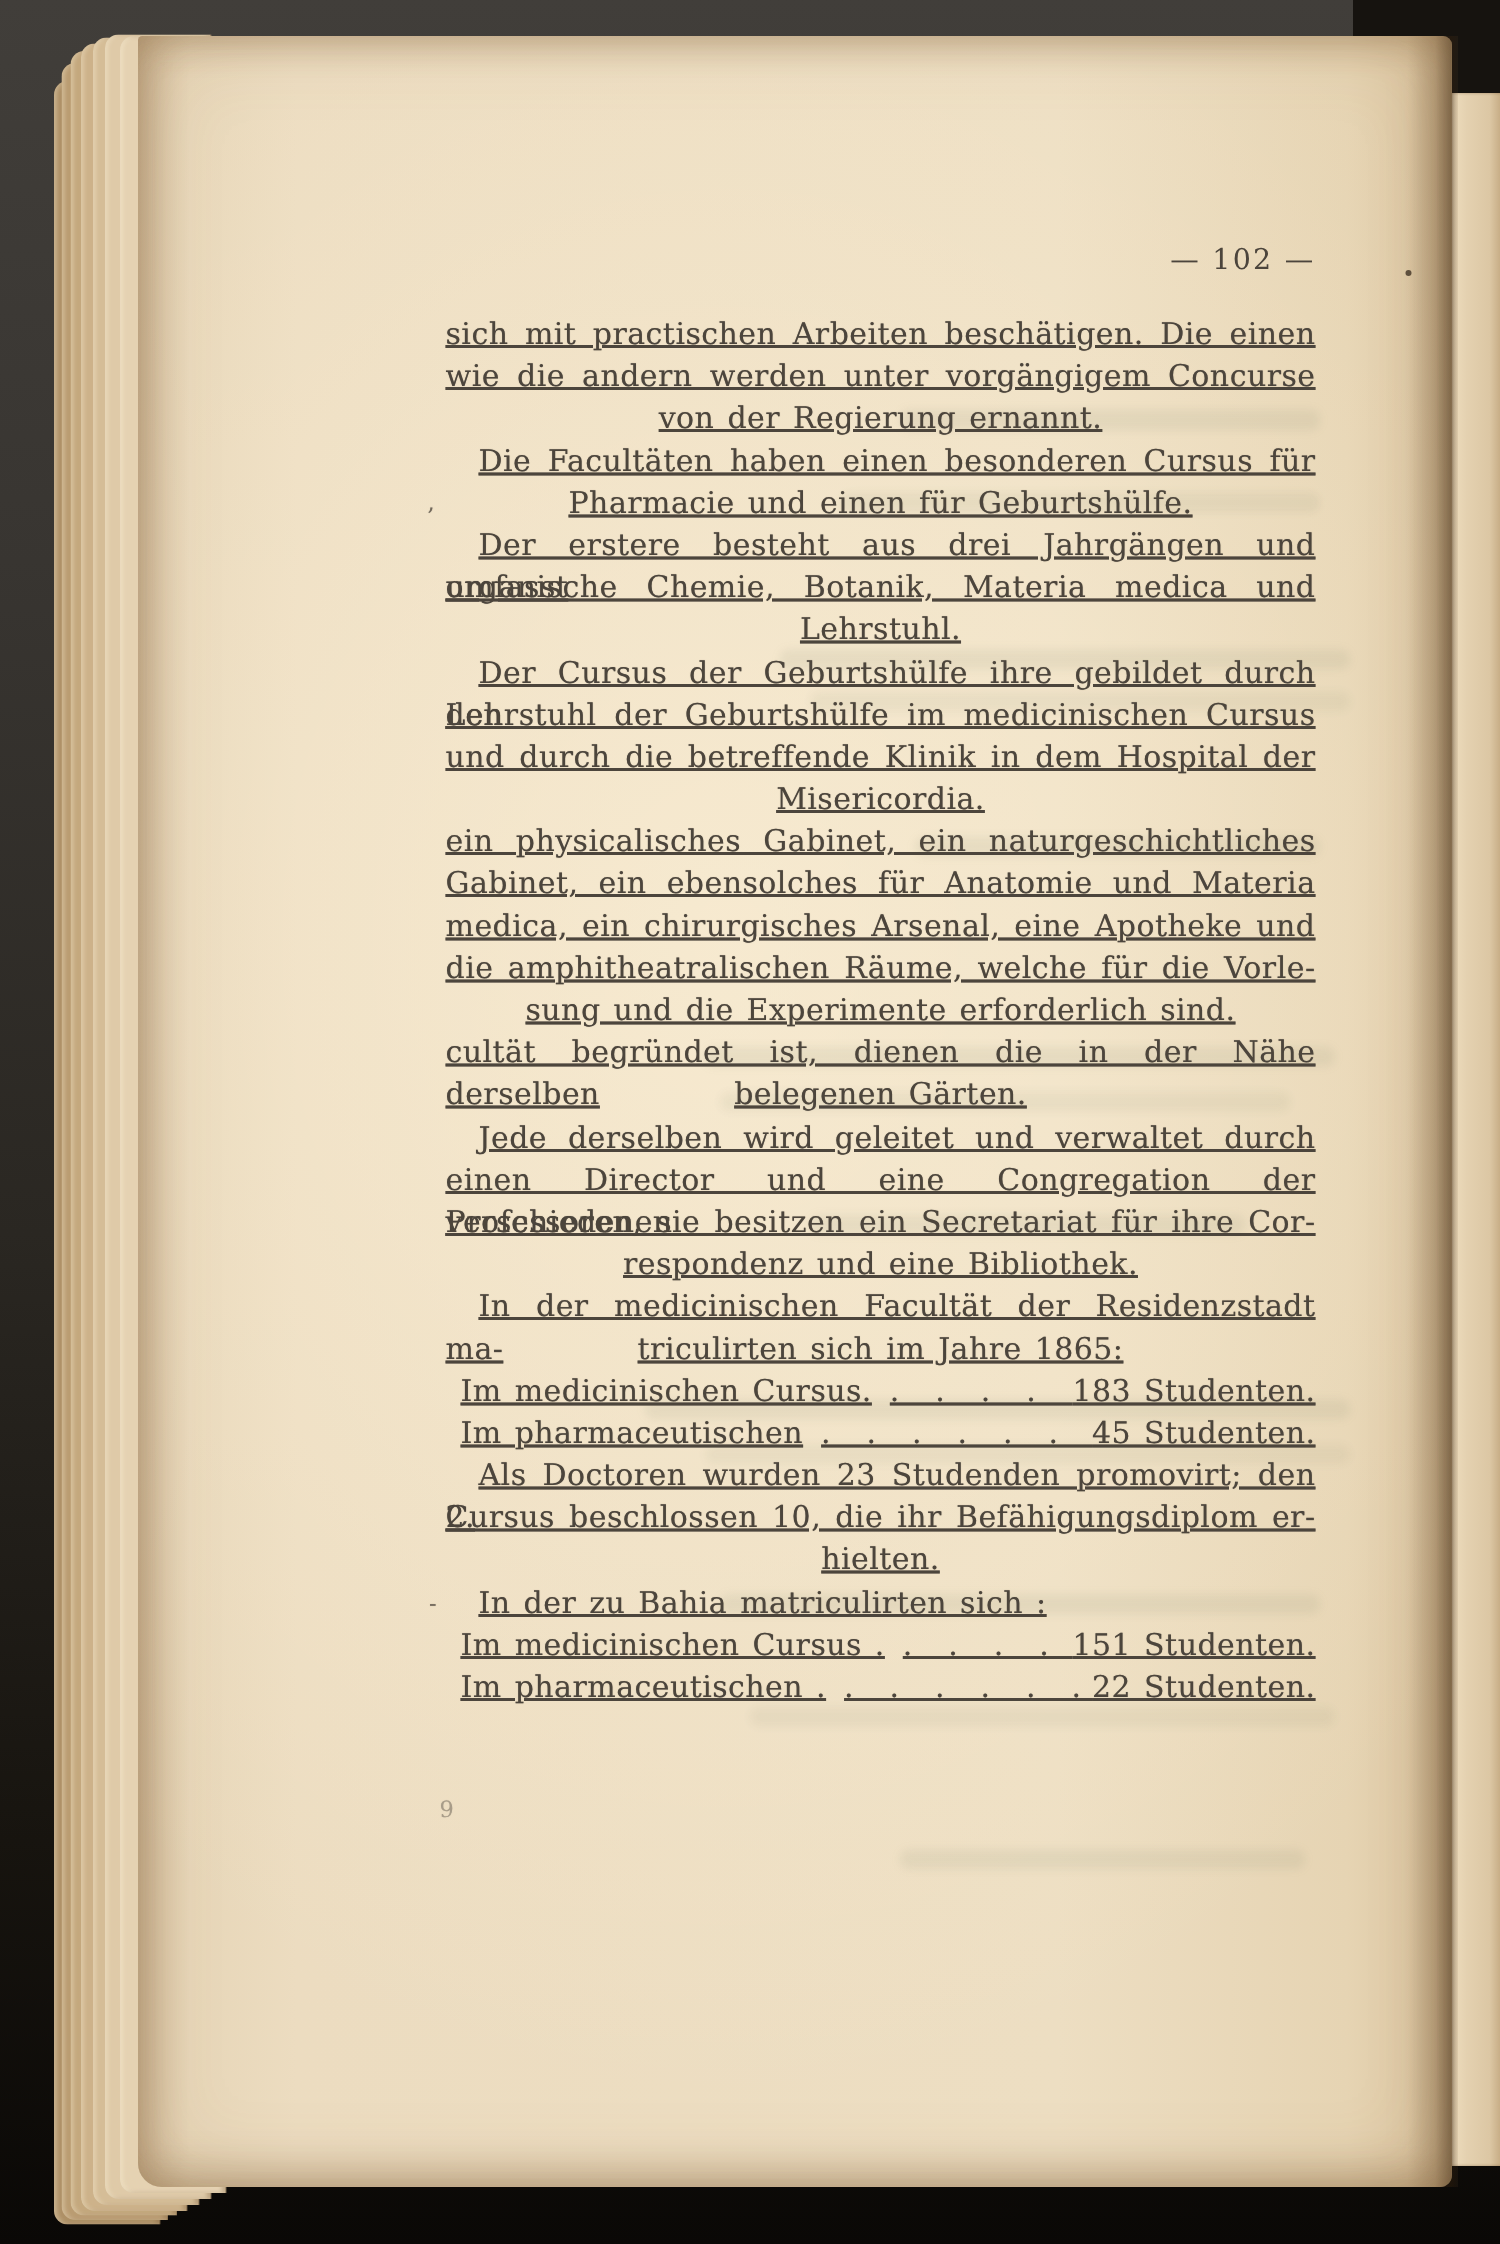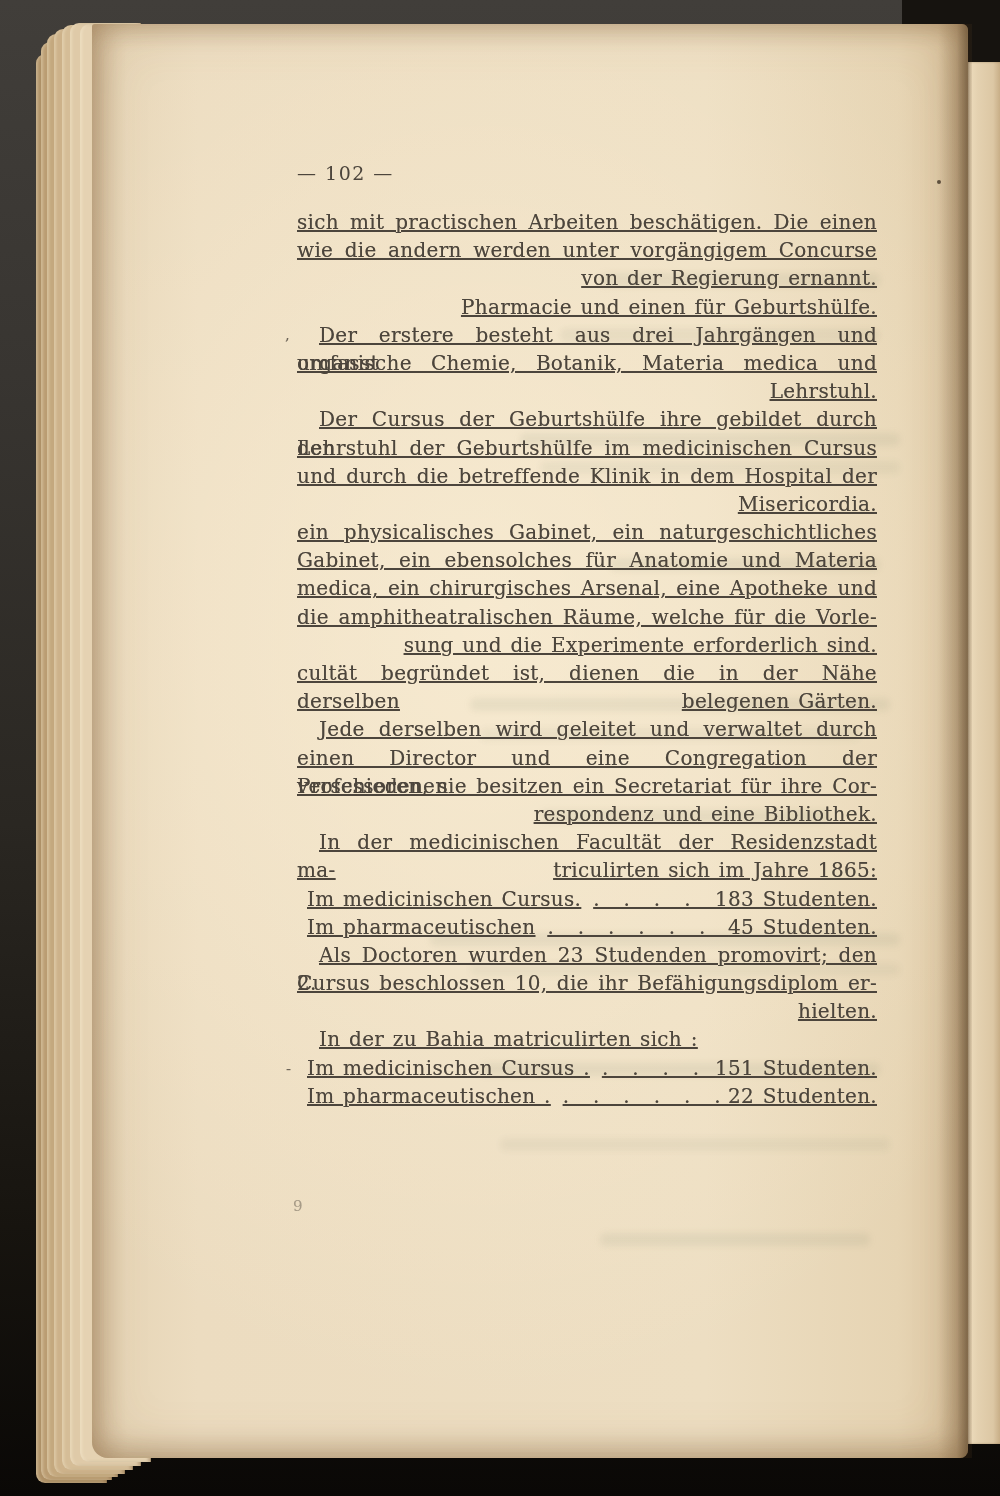--- a/index.html
+++ b/index.html
@@ -42,33 +42,33 @@
       inset 12px 0 22px rgba(125,90,50,.16),
       inset 0 -14px 24px rgba(130,95,55,.18),
       inset 0 10px 18px rgba(150,115,70,.12);
   }
   .crease{
     position:absolute;left:938px;top:24px;width:34px;height:1434px;pointer-events:none;
     background:linear-gradient(90deg,rgba(80,55,28,0) 0%,rgba(85,58,30,.18) 55%,rgba(55,35,15,.42) 86%,rgba(120,90,55,.10) 100%);
   }
   .pagenum{
     position:absolute;left:205px;width:580px;top:138px;
-    text-align:left;font-size:19px;letter-spacing:1.5px;color:#4c453c;
+    text-align:right;font-size:19px;letter-spacing:1.5px;color:#4c453c;
   }
   .textblock{
     position:absolute;left:205px;top:184px;width:580px;
     font-size:20px;color:#4c453c;
     letter-spacing:.3px;word-spacing:2px;
     text-shadow:0 0 .5px rgba(76,69,60,.55);
     text-decoration:underline;
   }
   .line{height:28.2px;line-height:28.2px;white-space:nowrap;}
   .j {white-space:normal;text-align:justify;text-align-last:justify;}
   .ij{white-space:normal;text-align:justify;text-align-last:justify;text-indent:22px;}
-  .l {text-align:right;}
+  .l {text-align:center;}
   .il{text-align:left;text-indent:22px;}
   .leader{display:flex;padding-left:10px;}
   .leader .lab{white-space:nowrap;}
   .leader .dots{flex:1;overflow:hidden;white-space:nowrap;word-spacing:17px;padding:0 6px 0 12px;}
   .leader .val{white-space:nowrap;text-align:center;}
   .ghost{position:absolute;pointer-events:none;border-radius:6px;filter:blur(3px);background:rgba(122,132,98,.10);}
   .mark{position:absolute;color:rgba(76,69,60,.55);font-size:15px;}
   .speck{position:absolute;width:4px;height:4px;border-radius:50%;background:#3c3226;opacity:.8;}
 </style>
 </head>
@@ -105,20 +105,21 @@
     <div class="ghost" style="left:508px;top:1209px;width:270px;height:13px;"></div>
 
     <div class="speck" style="left:845px;top:156px;"></div>
 
     <div class="pagenum">— 102 —</div>
 
     <div class="textblock">
       <div class="line j">sich mit practischen Arbeiten beschätigen. Die einen</div>
       <div class="line j">wie die andern werden unter vorgängigem Concurse</div>
       <div class="line l">von der Regierung ernannt.</div>
+      <div class="line ij">Die Facultäten haben einen besonderen Cursus für</div>
       <div class="line l">Pharmacie und einen für Geburtshülfe.</div>
       <div class="line ij">Der erstere besteht aus drei Jahrgängen und umfasst</div>
       <div class="line j">organische Chemie, Botanik, Materia medica und</div>
       <div class="line l">Lehrstuhl.</div>
       <div class="line ij">Der Cursus der Geburtshülfe ihre gebildet durch den</div>
       <div class="line j">Lehrstuhl der Geburtshülfe im medicinischen Cursus</div>
       <div class="line j">und durch die betreffende Klinik in dem Hospital der</div>
       <div class="line l">Misericordia.</div>
       <div class="line j">ein physicalisches Gabinet, ein naturgeschichtliches</div>
       <div class="line j">Gabinet, ein ebensolches für Anatomie und Materia</div>

